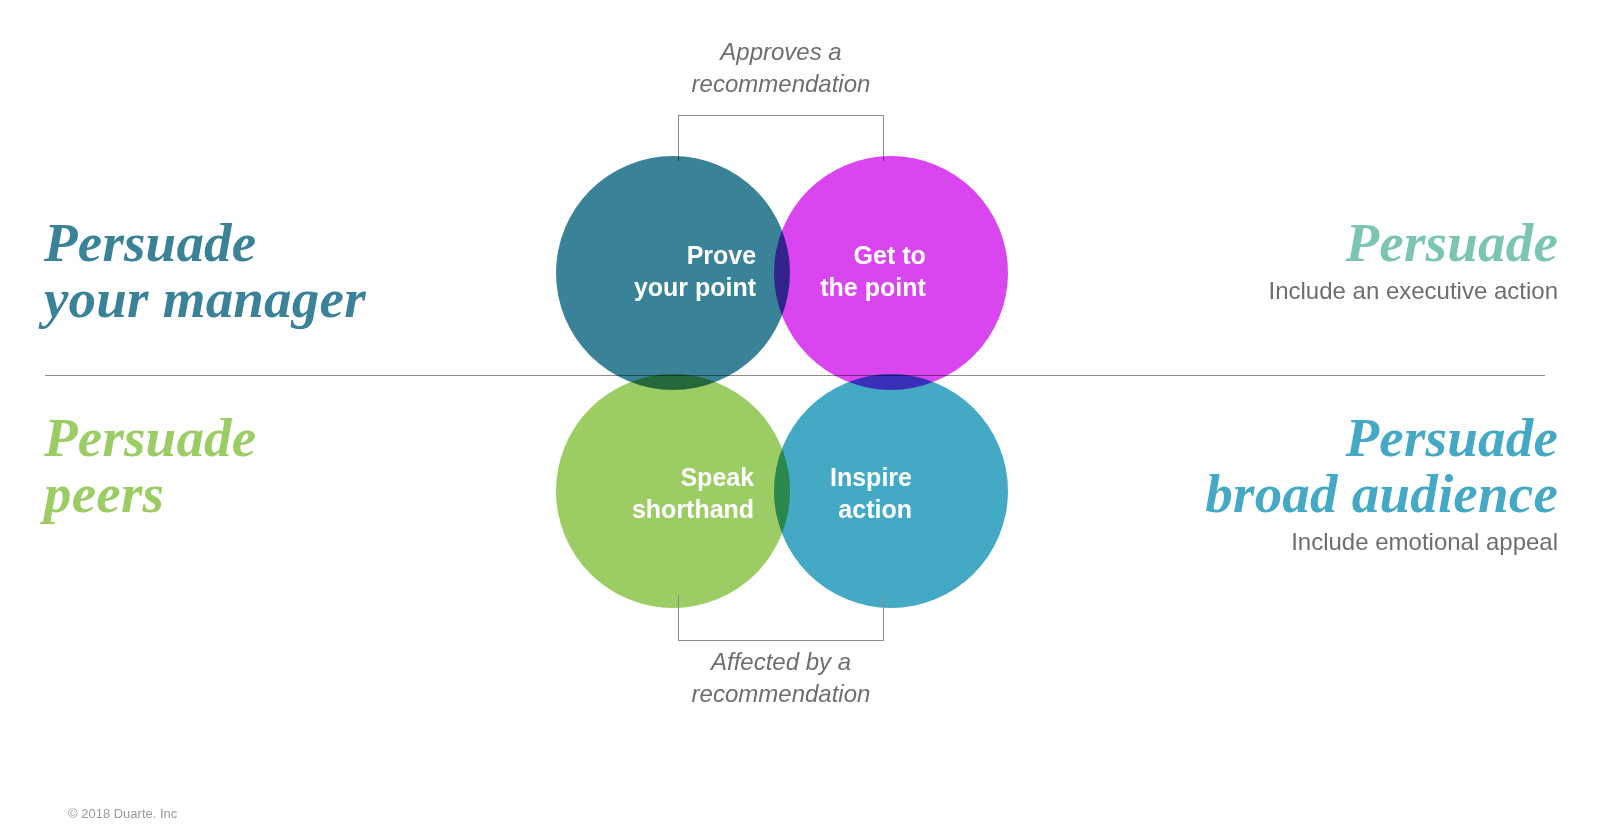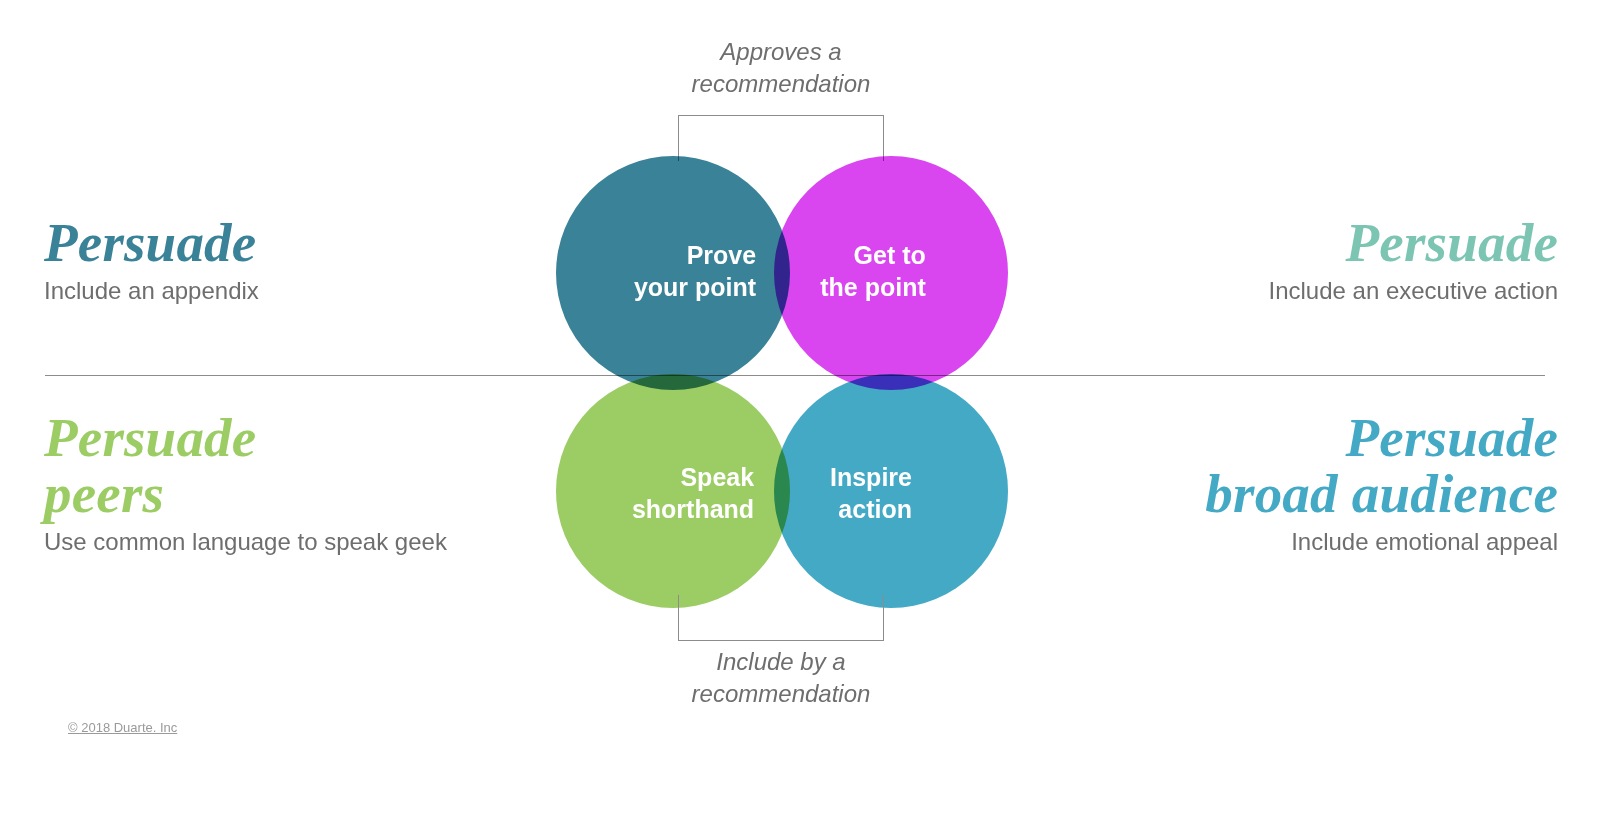--- a/index.html
+++ b/index.html
@@ -128,49 +128,47 @@
     white-space: pre-line;
     font-style: italic;
   }
   #annotation-top    { top: 36px; }
   #annotation-bottom { top: 646px; }
 
   
   .copyright {
     position: absolute;
     left: 68px;
-    top: 720px;
+    top: 806px;
     font-family: "Liberation Sans", sans-serif;
     font-size: 13px;
     color: #9a9a9a;
-    text-decoration: underline;
   }
 </style>
 </head>
 <body>
 
 <div class="canvas">
 
   <div class="annotation" id="annotation-top">Approves a
 recommendation</div>
   <div class="bracket" id="bracket-top"></div>
 
   <div class="quad left" id="quad-manager">
     <div class="quad-heading" style="color: rgb(58, 130, 151);">
       <span>Persuade</span><br>
-    </div>
-    <div class="quad-sub">Include an appendix</div>
+      <span>your manager</span>
+    </div>
   </div>
 
   <div class="quad left" id="quad-peers">
     <div class="quad-heading" style="color: rgb(156, 204, 100);">
       <span>Persuade</span><br>
       <span>peers</span>
     </div>
-    <div class="quad-sub">Use common language to speak geek</div>
   </div>
 
   <div class="quad right" id="quad-exec">
     <div class="quad-heading" style="color: rgb(124, 197, 179);">
       <span>Persuade</span><br>
     </div>
     <div class="quad-sub">Include an executive action</div>
   </div>
 
   <div class="quad right" id="quad-broad">
@@ -196,18 +194,18 @@
       <span class="circle-label">Inspire
 action</span>
     </div>
     <div class="circle" id="circle-speak" style="background: rgb(156, 204, 100);">
       <span class="circle-label">Speak
 shorthand</span>
     </div>
   </div>
 
   <div class="bracket" id="bracket-bottom"></div>
-  <div class="annotation" id="annotation-bottom">Include by a
+  <div class="annotation" id="annotation-bottom">Affected by a
 recommendation</div>
 
   <div class="copyright">© 2018 Duarte. Inc</div>
 
 </div>
 
 </body></html>

